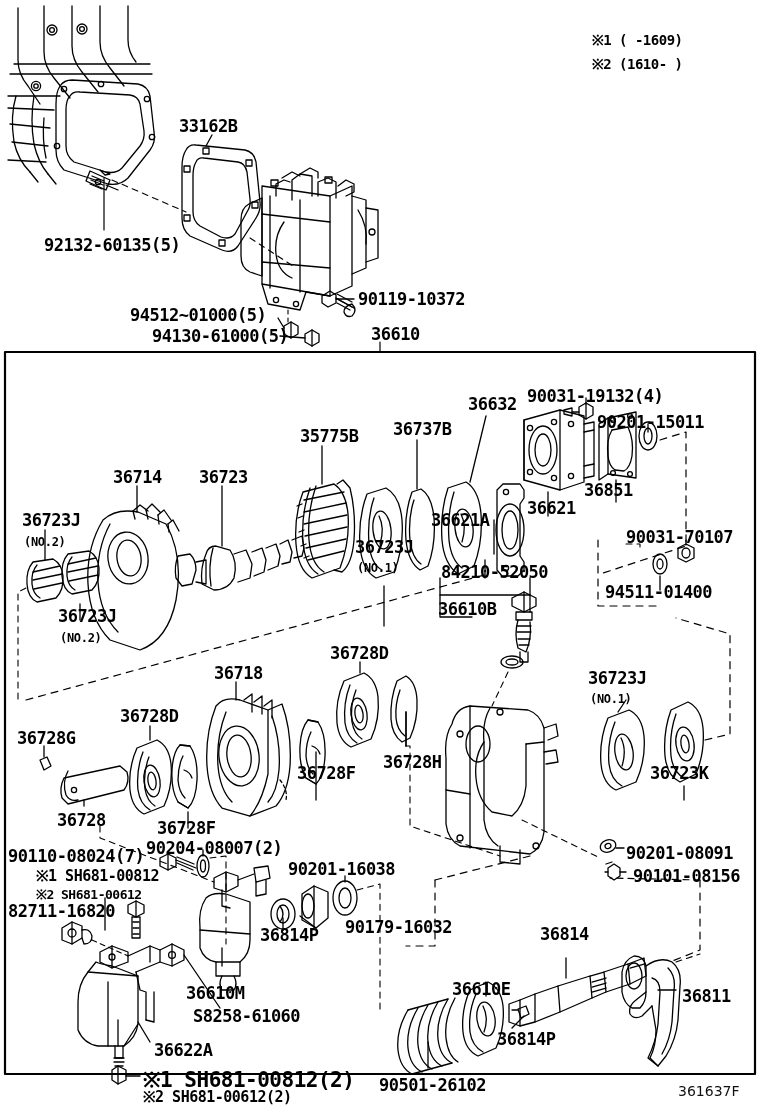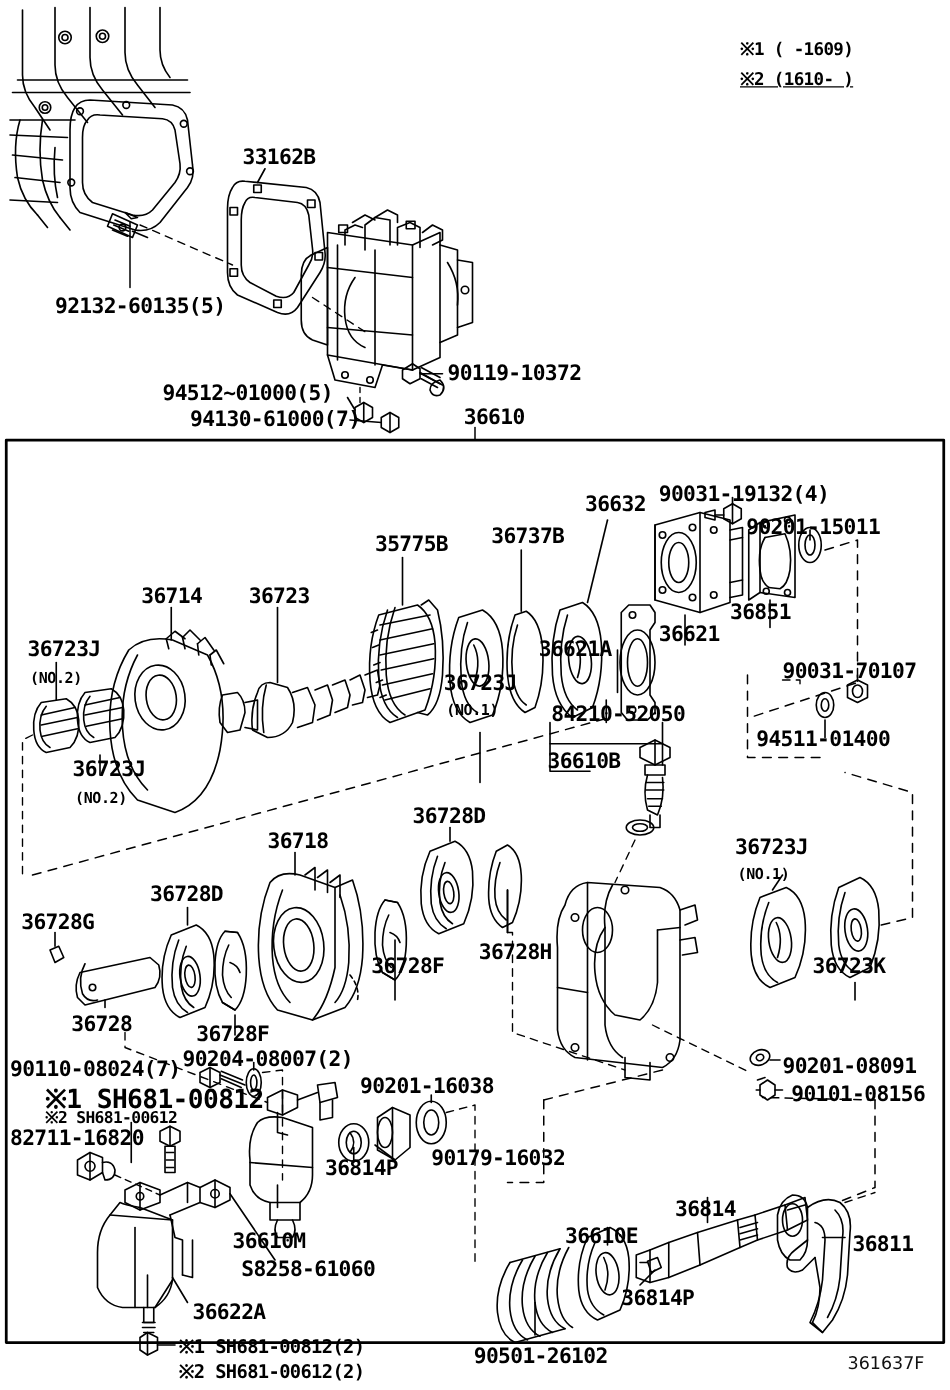--- a/index.html
+++ b/index.html
@@ -540,26 +540,26 @@
       <path d="M650 1058 L658 1066"></path>
       <path d="M668 968 Q676 976 674 990 L672 1022 Q670 1040 662 1054"></path>
     </g>
     <path d="M658 990 L676 990"></path>
     <path d="M676 962 L700 954" stroke-dasharray="6,5" stroke-width="1.1"></path>
 
   </g>
 </svg>
 
 <div class="lbl note" style="left:592px;top:33px;">※1 (    -1609)</div>
-<div class="lbl note" style="left:592px;top:57px;text-decoration:underline;">※2 (1610-    )</div>
-
-<div class="lbl" style="left:194px;top:118px;text-align:center;">33162B</div>
+<div class="lbl note" style="left:592px;top:57px;">※2 (1610-    )</div>
+
+<div class="lbl" style="left:179px;top:118px;text-align:center;">33162B</div>
 <div class="lbl" style="left:44px;top:237px;">92132-60135(5)</div>
 <div class="lbl" style="left:130px;top:307px;">94512~01000(5)</div>
-<div class="lbl" style="left:152px;top:328px;">94130-61000(7)</div>
+<div class="lbl" style="left:152px;top:328px;">94130-61000(5)</div>
 <div class="lbl" style="left:358px;top:291px;">90119-10372</div>
 <div class="lbl" style="left:371px;top:326px;">36610</div>
 
 <div class="lbl" style="left:527px;top:388px;">90031-19132(4)</div>
 <div class="lbl" style="left:597px;top:414px;">90201-15011</div>
 <div class="lbl" style="left:468px;top:396px;">36632</div>
 <div class="lbl" style="left:393px;top:421px;">36737B</div>
 <div class="lbl" style="left:300px;top:428px;">35775B</div>
 <div class="lbl" style="left:113px;top:469px;">36714</div>
 <div class="lbl" style="left:199px;top:469px;">36723</div>
@@ -583,33 +583,33 @@
 <div class="lbl" style="left:120px;top:708px;">36728D</div>
 <div class="lbl" style="left:383px;top:722px;margin-top:32px;">36728H</div>
 <div class="lbl" style="left:17px;top:730px;">36728G</div>
 <div class="lbl" style="left:297px;top:765px;">36728F</div>
 <div class="lbl" style="left:650px;top:765px;">36723K</div>
 <div class="lbl" style="left:57px;top:812px;text-align:right;">36728</div>
 <div class="lbl" style="left:157px;top:820px;">36728F</div>
 <div class="lbl" style="left:146px;top:840px;">90204-08007(2)</div>
 <div class="lbl" style="left:288px;top:861px;">90201-16038</div>
 <div class="lbl" style="left:8px;top:848px;">90110-08024(7)</div>
-<div class="lbl" style="left:36px;top:869px;font-size:21px;">※1 SH681-00812</div>
+<div class="lbl" style="left:36px;top:869px;font-size:15px;">※1 SH681-00812</div>
 <div class="lbl" style="left:36px;top:888px;font-size:13px;">※2 SH681-00612</div>
 <div class="lbl" style="left:8px;top:903px;">82711-16820</div>
 <div class="lbl" style="left:626px;top:845px;">90201-08091</div>
 <div class="lbl" style="left:633px;top:868px;">90101-08156</div>
 <div class="lbl" style="left:260px;top:927px;">36814P</div>
 <div class="lbl" style="left:345px;top:919px;">90179-16032</div>
 <div class="lbl" style="left:186px;top:985px;">36610M</div>
 <div class="lbl" style="left:193px;top:1008px;">S8258-61060</div>
 <div class="lbl" style="left:154px;top:1042px;">36622A</div>
-<div class="lbl" style="left:143px;top:1070px;font-size:15px;">※1 SH681-00812(2)</div>
+<div class="lbl" style="left:143px;top:1070px;font-size:21px;">※1 SH681-00812(2)</div>
 <div class="lbl" style="left:143px;top:1090px;font-size:15px;">※2 SH681-00612(2)</div>
-<div class="lbl" style="left:540px;top:960px;">36814</div>
+<div class="lbl" style="left:540px;top:926px;">36814</div>
 <div class="lbl" style="left:452px;top:981px;">36610E</div>
 <div class="lbl" style="left:682px;top:988px;">36811</div>
 <div class="lbl" style="left:497px;top:1031px;">36814P</div>
 <div class="lbl" style="left:379px;top:1077px;text-align:right;">90501-26102</div>
 
 <div class="lbl foot" style="left:678px;top:1084px;">361637F</div>
 
 </div>
 
 </body></html>

